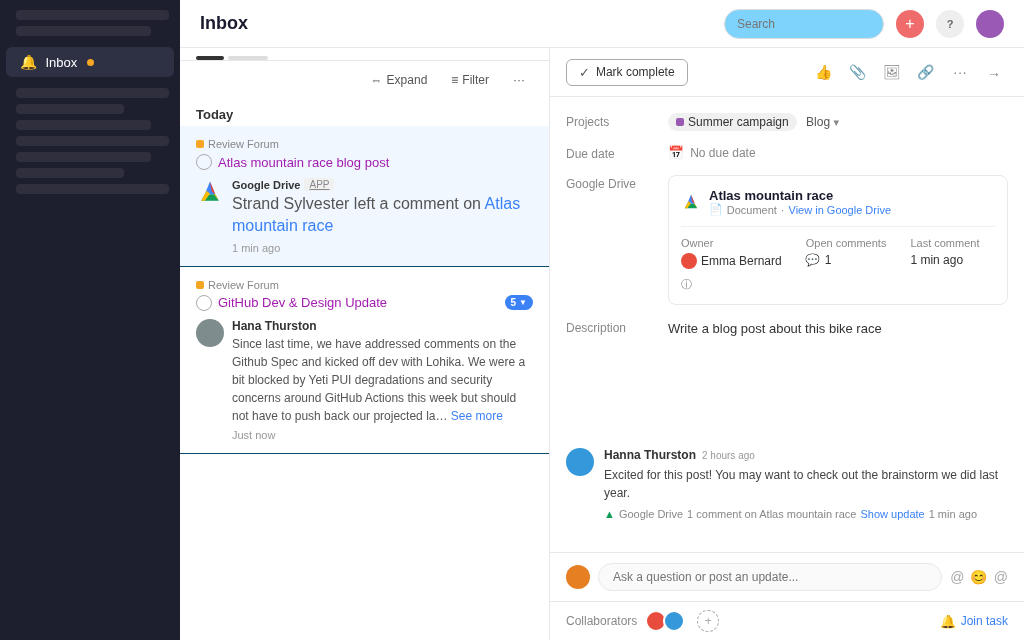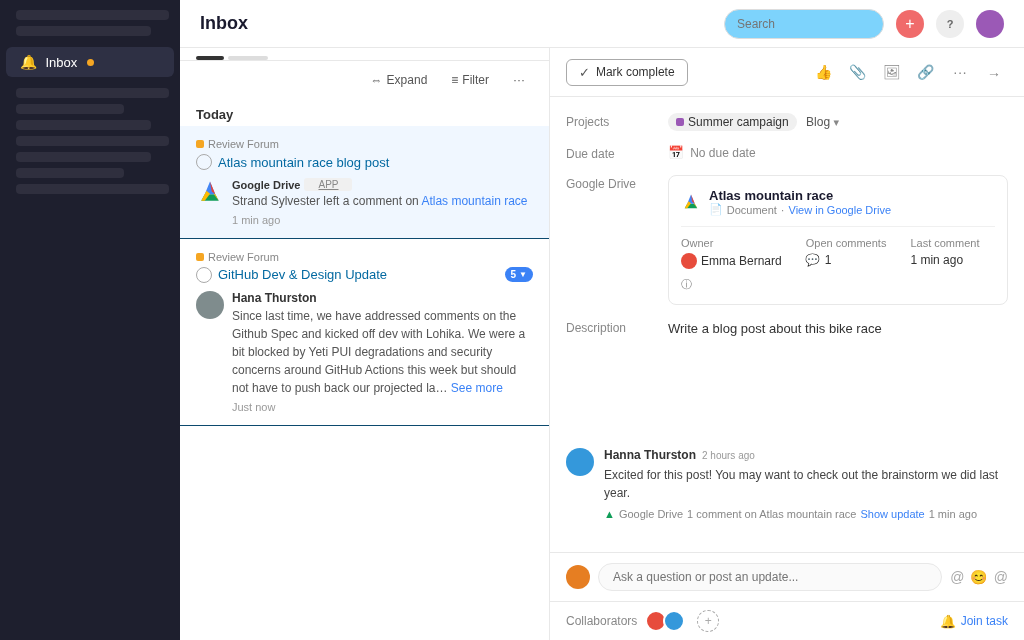--- a/index.html
+++ b/index.html
@@ -48,26 +48,26 @@
     .inbox-scroll { overflow-y: auto; flex: 1; }
     .inbox-date-header { padding: 8px 16px 4px; font-weight: 600; font-size: 13px; color: #333; }
 
     
     .inbox-item { padding: 12px 16px; border-bottom: 1px solid #0c4a6e; cursor: pointer; }
     .inbox-item.active { background: #f0f7ff; }
     .review-tag { display: flex; align-items: center; gap: 4px; font-size: 11px; color: #888; margin-bottom: 4px; }
     .review-dot { width: 8px; height: 8px; background: #f5a623; border-radius: 2px; }
     .item-title-row { display: flex; align-items: center; gap: 6px; margin-bottom: 8px; }
     .circle-check { width: 16px; height: 16px; border: 1.5px solid #aaa; border-radius: 50%; flex-shrink: 0; }
-    .item-title { font-weight: 500; font-size: 13px; color: #0369a1; }
+    .item-title { font-weight: 500; font-size: 13px; color: #a21caf; }
     .item-body { display: flex; align-items: flex-start; gap: 8px; }
     .item-text-block { flex: 1; }
     .item-app-row { display: flex; align-items: center; gap: 4px; font-size: 11px; color: #333; font-weight: 600; margin-bottom: 2px; }
-    .app-badge { font-size: 10px; color: #888; font-weight: 400; background: #f0f0f0; padding: 1px 14px; border-radius: 3px; text-decoration: underline; }
-    .item-comment { font-size: 12px; color: #555; line-height: 1.4; }
+    .app-badge { font-size: 10px; color: #888; font-weight: 400; background: #f0f0f0; padding: 1px 5px; border-radius: 3px; text-decoration: underline; }
+    .item-comment { font-size: 16px; color: #555; line-height: 1.4; }
     .item-link { color: #3b82f6; text-decoration: none; }
     .item-time { font-size: 11px; color: #999; margin-top: 4px; }
     .item-avatar { width: 28px; height: 28px; border-radius: 50%; background: #7f8c8d; flex-shrink: 0; overflow: hidden; }
     .item-author { font-size: 12px; font-weight: 600; color: #333; margin-bottom: 2px; }
     .item-long-text { font-size: 12px; color: #555; line-height: 1.5; }
     .see-more { color: #3b82f6; cursor: pointer; }
     .toggle-badge { background: #3b82f6; color: #fff; font-size: 10px; font-weight: 600; padding: 2px 6px; border-radius: 10px; margin-left: auto; display: flex; align-items: center; gap: 3px; }
     .toggle-icon { font-size: 8px; }
 
     

